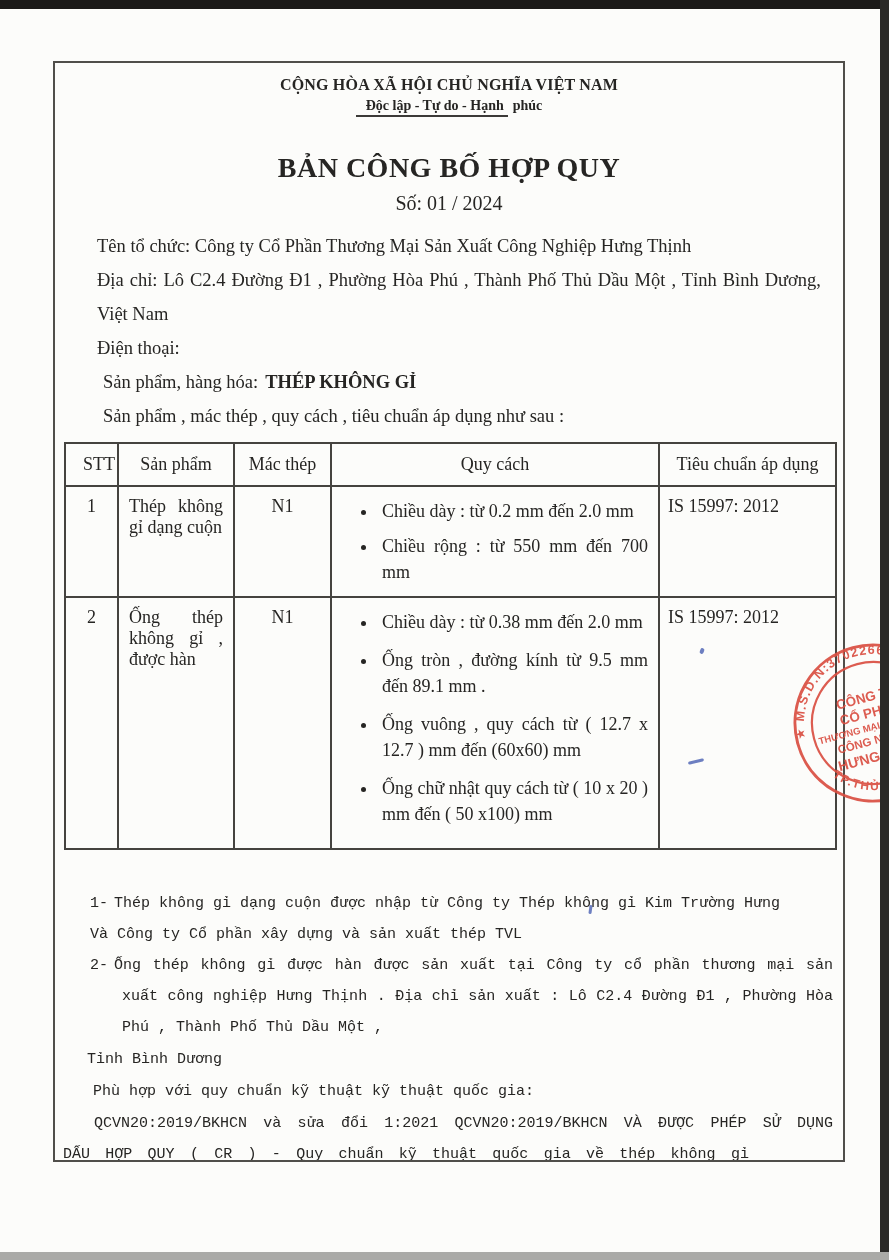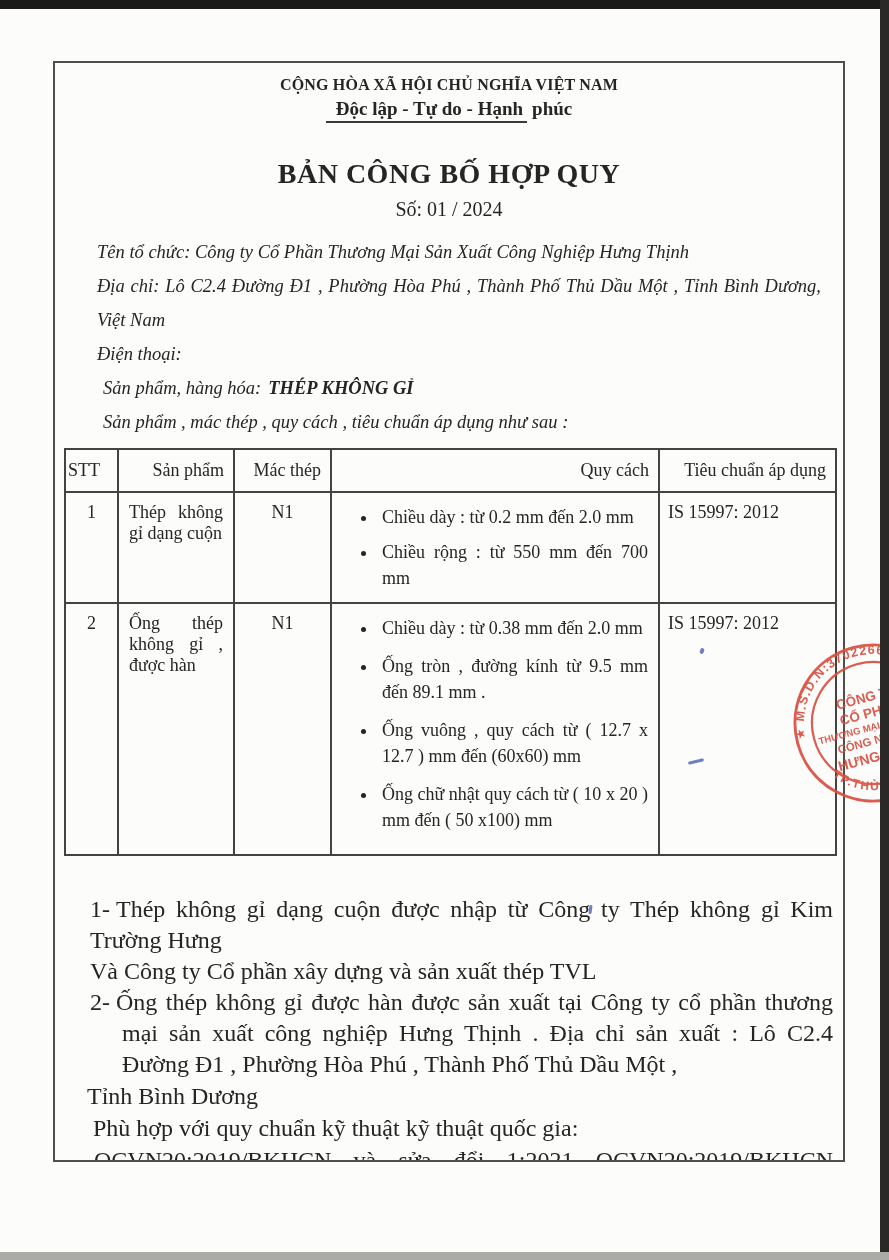--- a/index.html
+++ b/index.html
@@ -12,50 +12,50 @@
   .scan-top    { position:absolute; left:0; top:0; width:889px; height:9px;  background:#1b1a18; z-index:20; }
   .scan-right  { position:absolute; right:0; top:0; width:9px;  height:1260px; background:#2a2927; z-index:20; }
   .scan-bottom { position:absolute; left:0; bottom:0; width:889px; height:8px; background:#aaaaa7; z-index:20; }
 
   
   .doc-frame { position:absolute; left:53px; top:61px; width:792px; height:1101px;
                border:2px solid #504e4a; background:transparent; overflow:hidden; }
 
   .nat-header { margin-top:13px; text-align:center; }
   .nat-title  { font-size:16px; font-weight:bold; letter-spacing:.2px; }
-  .motto      { margin-top:4px; font-size:19px; font-weight:bold; }
+  .motto      { margin-top:4px; font-size:14px; font-weight:bold; }
   .motto-u    { border-bottom:2px solid #3c3a38; padding:0 4px 2px 10px; }
   .motto-t    { margin-left:5px; }
 
   .doc-title  { margin-top:38px; text-align:center; font-size:28px; font-weight:bold; letter-spacing:.5px; }
   .doc-number { margin-top:8px; text-align:center; font-size:20px; }
 
   .info-block { margin:14px 22px 0 42px; font-size:18.5px; line-height:34px; }
-  .info-block p { text-align:justify;font-style:italic; }
+  .info-block p { text-align:justify; }
   .p-indent { padding-left:6px; }
   .product-name { font-weight:bold; margin-left:7px; }
 
   
   table { border-collapse:collapse; table-layout:fixed; width:771px; margin:9px 0 0 9px;
           font-size:18px; }
   th,td { border:2px solid #45433f; vertical-align:top; }
-  th { font-weight:normal; text-align:right; padding:10px 9px; }
-  th.c-stt { text-align:left; padding:10px 2px; }
+  th { font-weight:normal; text-align:center; padding:10px 9px; }
+  th.c-stt { text-align:right; padding:10px 2px; }
   td.cell-stt { text-align:center; padding:9px 2px; }
   td.cell-name { text-align:justify; padding:9px 10px; }
   td.cell-grade { text-align:center; padding:9px 4px; }
   td.cell-specs { padding:9px 10px 9px 6px; }
   td.cell-std  { padding:9px 8px; }
   .spec-list { list-style:disc outside; margin:2px 0 0 0; padding-left:40px; }
   .spec-list li { text-align:justify; line-height:26px; margin-bottom:9px; padding-left:4px; }
   .spec-list li:last-child { margin-bottom:2px; }
   #row2 .spec-list li { margin-bottom:12px; }
 
   
-  .notes { margin:38px 10px 0 8px; font-size:24px; line-height:31px; }
+  .notes { margin:38px 10px 0 8px; font-size:15px; line-height:31px;font-family:Liberation Mono, monospace; }
   .notes p { text-align:justify; }
   .note-1, .note-1b { margin-left:27px; }
   .note-2 { margin-left:27px; padding-left:32px; text-indent:-32px; }
   .note-no { margin-right:6px; }
   .province { margin-left:24px; margin-top:1px; }
   .conf-intro { margin-left:30px; margin-top:1px; }
   .conf-detail { margin-top:1px; text-indent:31px; word-spacing:.42em; }
 
   
   .stamp { position:absolute; left:762px; top:612px; width:222px; height:222px; z-index:5; opacity:.92; }

